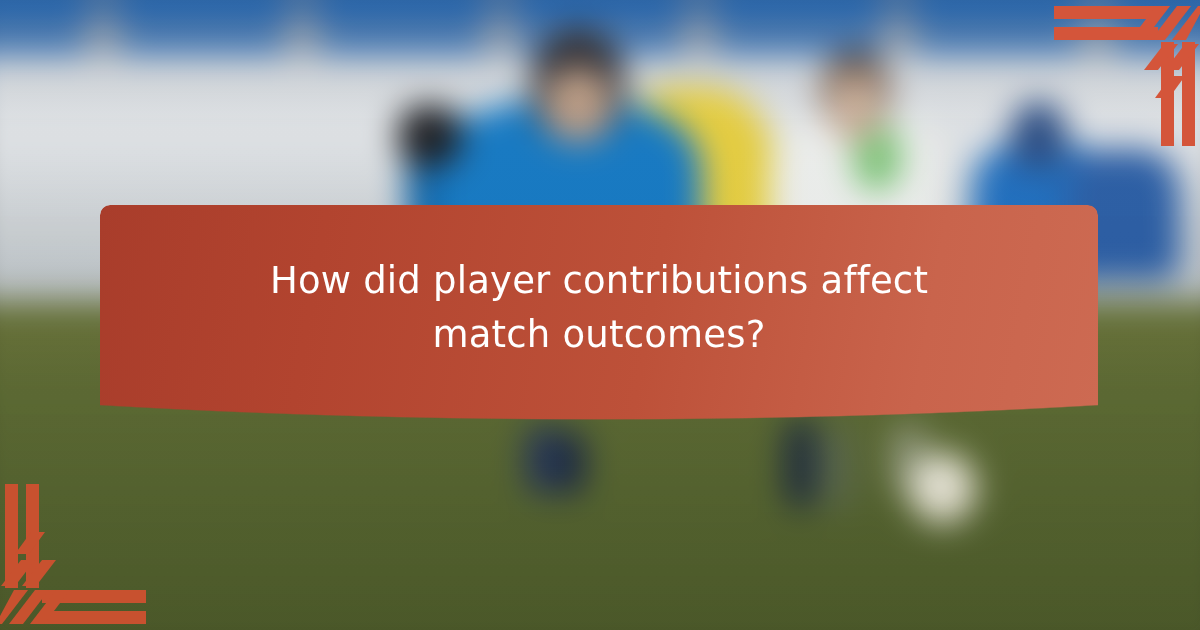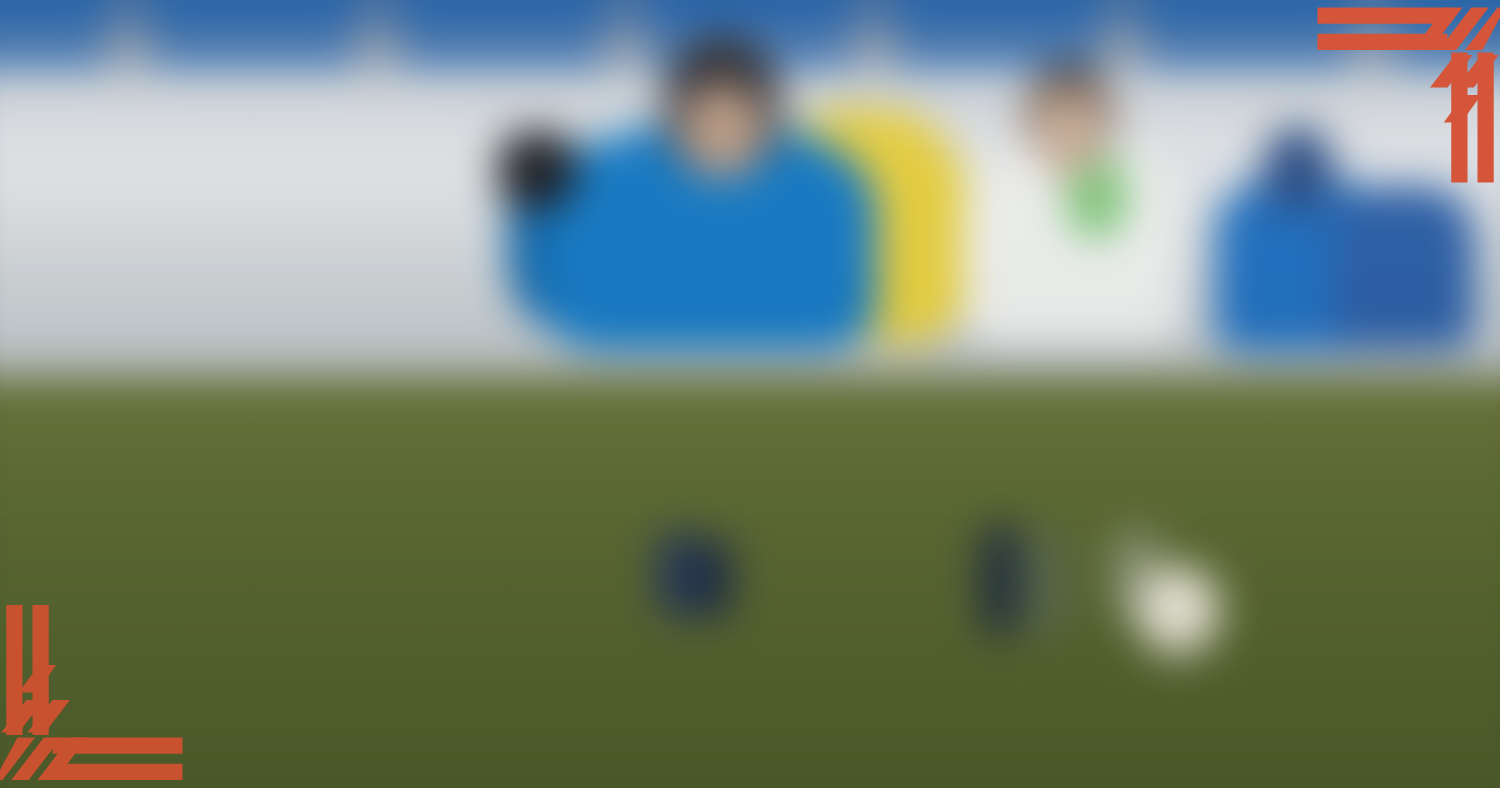--- a/index.html
+++ b/index.html
@@ -249,14 +249,17 @@
         <polygon points="116,6 130,6 104,40 90,40"></polygon>
         <polygon points="137,6 151,6 125,40 111,40"></polygon>
         <polygon points="158,6 160,6 160,14 146,40 132,40"></polygon>
         <polygon points="124,44 138,44 118,70 104,70"></polygon>
         <polygon points="145,44 159,44 139,70 125,70"></polygon>
         <polygon points="131,76 145,76 129,98 115,98"></polygon>
       </g>
     </g>
   </svg>
 
+  <div class="banner">
+    <div class="banner-text">How did player contributions affect match outcomes?</div>
+  </div>
 
 </div>
 
 </body></html>

